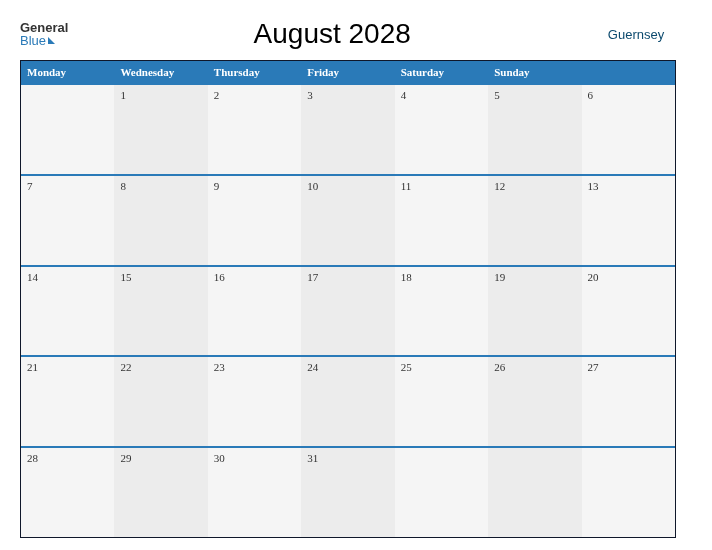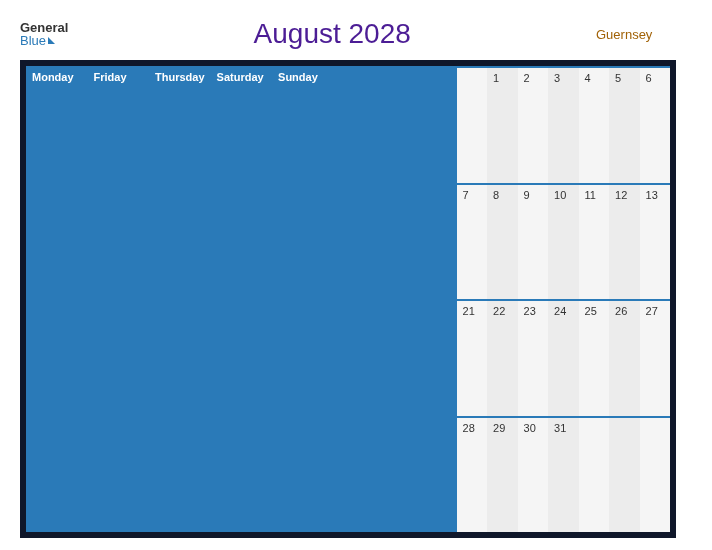--- a/index.html
+++ b/index.html
@@ -48,35 +48,36 @@
       height: 0;
       border-left: 7px solid #2a7ab8;
       border-top: 7px solid transparent;
       border-bottom: 0px solid transparent;
       margin-left: 2px;
       margin-bottom: 1px;
     }
     .title {
       font-size: 28px;
       font-weight: normal;
-      color: #4c1d95;
+      color: #000000;
       text-align: center;
       flex: 1;
     }
     .region {
       font-size: 13px;
-      color: #a16207;
-      text-align: left;
+      color: #0c4a6e;
+      text-align: center;
       min-width: 80px;
     }
     .calendar {
       flex: 1;
       display: flex;
-      flex-direction: row;
-      border: 6px solid #0f172a;
+      flex-direction: column;
+      border: 1px solid #0f172a;
+      font-family: Liberation Serif, serif;
     }
     .cal-header {
       display: grid;
       grid-template-columns: repeat(7, 1fr);
       background: #2a7ab8;
     }
     .cal-header-cell {
       color: #fff;
       font-size: 11px;
       font-weight: bold;
@@ -129,22 +130,23 @@
         <span class="logo-triangle"></span>
       </span>
     </div>
     <div class="title">August 2028</div>
     <div class="region">Guernsey</div>
   </div>
 
   <div class="calendar">
     <div class="cal-header">
       <div class="cal-header-cell">Monday</div>
+      <div class="cal-header-cell">Wednesday</div>
+      <div class="cal-header-cell">Thursday</div>
       <div class="cal-header-cell">Friday</div>
-      <div class="cal-header-cell">Thursday</div>
       <div class="cal-header-cell">Saturday</div>
       <div class="cal-header-cell">Sunday</div>
     </div>
 
     <div class="cal-body">
 
       <div class="cal-week">
         <div class="cal-cell empty">
             <span class="day-num"></span>
           </div>
@@ -185,20 +187,43 @@
             <span class="day-num">11</span>
           </div>
         <div class="cal-cell empty">
             <span class="day-num">12</span>
           </div>
         <div class="cal-cell">
             <span class="day-num">13</span>
           </div>
       </div>
 
+      <div class="cal-week">
+        <div class="cal-cell empty">
+            <span class="day-num">14</span>
+          </div>
+        <div class="cal-cell">
+            <span class="day-num">15</span>
+          </div>
+        <div class="cal-cell empty">
+            <span class="day-num">16</span>
+          </div>
+        <div class="cal-cell">
+            <span class="day-num">17</span>
+          </div>
+        <div class="cal-cell empty">
+            <span class="day-num">18</span>
+          </div>
+        <div class="cal-cell">
+            <span class="day-num">19</span>
+          </div>
+        <div class="cal-cell empty">
+            <span class="day-num">20</span>
+          </div>
+      </div>
 
       <div class="cal-week">
         <div class="cal-cell">
             <span class="day-num">21</span>
           </div>
         <div class="cal-cell empty">
             <span class="day-num">22</span>
           </div>
         <div class="cal-cell">
             <span class="day-num">23</span>

